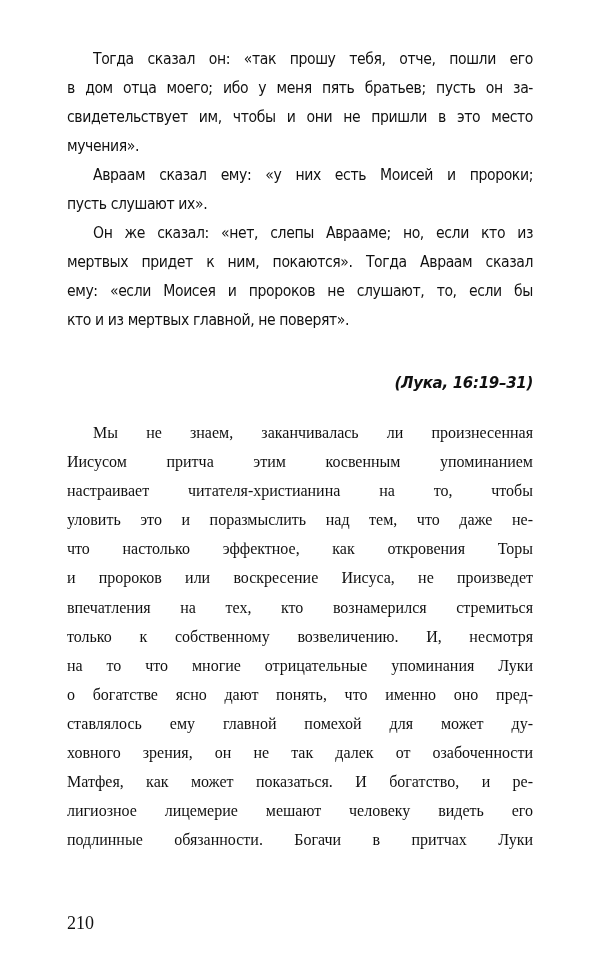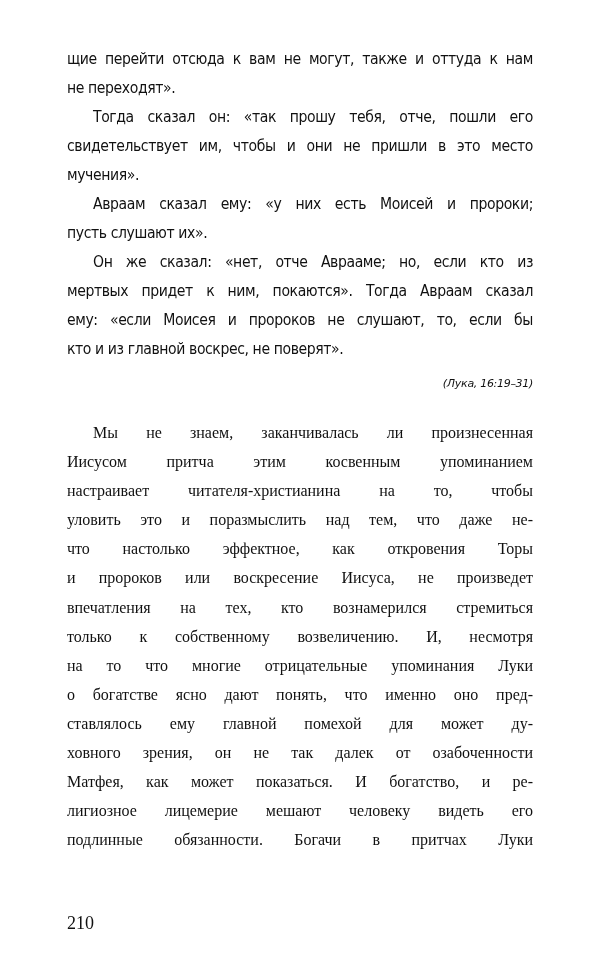--- a/index.html
+++ b/index.html
@@ -12,58 +12,55 @@
       position: absolute; left: 0; top: 45px; width: 466px;
       font-family: "DejaVu Sans", sans-serif; font-size: 15.6px;
       line-height: 29px; text-align: justify; letter-spacing: -0.4px;
       font-stretch: condensed;
     }
     .quote p { margin: 0; }
     .line { display: block; text-align: justify; text-align-last: justify; white-space: nowrap; }
     .line.last { text-align-last: left; }
     .citation {
       position: absolute; right: 0; top: 369px;
-      font-family: "DejaVu Sans", sans-serif; font-style: italic; font-size: 11px;
-      line-height: 29px; letter-spacing: -0.3px;
+      font-family: "DejaVu Sans", sans-serif; font-style: italic; font-size: 15px;
+      line-height: 29px; letter-spacing: -0.3px; font-weight: bold;
     }
     .body-text {
       position: absolute; left: 0; top: 418px; width: 466px;
       font-family: "Liberation Serif", serif; font-size: 16px;
       line-height: 29.1px;
     }
     .body-text .line { word-spacing: 0; }
     .body-text .first { padding-left: 26px; }
     .page-number {
       position: absolute; left: 0; width: 466px; top: 913px; 
       font-family: "Liberation Serif", serif; font-size: 18px;
     }
   </style>
 </head>
 <body>
 
 <div class="page">
   <div class="quote">
     <p>
-      <span class="line">щие перейти отсюда к вам не могут, также и оттуда к нам</span>
-      <span class="line last">не переходят».</span>
-    </p>
-    <p>
       <span class="line" style="padding-left:26px">Тогда сказал он: «так прошу тебя, отче, пошли его</span>
+      <span class="line">в дом отца моего; ибо у меня пять братьев; пусть он за-</span>
       <span class="line">свидетельствует им, чтобы и они не пришли в это место</span>
       <span class="line last">мучения».</span>
     </p>
     <p>
       <span class="line" style="padding-left:26px">Авраам сказал ему: «у них есть Моисей и пророки;</span>
       <span class="line last">пусть слушают их».</span>
     </p>
     <p>
-      <span class="line" style="padding-left:26px">Он же сказал: «нет, отче Аврааме; но, если кто из</span>
+      <span class="line" style="padding-left:26px">Он же сказал: «нет, слепы Аврааме; но, если кто из</span>
       <span class="line">мертвых придет к ним, покаются». Тогда Авраам сказал</span>
       <span class="line">ему: «если Моисея и пророков не слушают, то, если бы</span>
-      <span class="line last">кто и из главной воскрес, не поверят».</span>
+      <span class="line last">кто и из мертвых главной, не поверят».</span>
     </p>
   </div>
 
   <div class="citation">(Лука, 16:19–31)</div>
 
   <div class="body-text">
     <span class="line first">Мы не знаем, заканчивалась ли произнесенная</span>
     <span class="line">Иисусом притча этим косвенным упоминанием</span>
     <span class="line">настраивает читателя-христианина на то, чтобы</span>
     <span class="line">уловить это и поразмыслить над тем, что даже не-</span>

